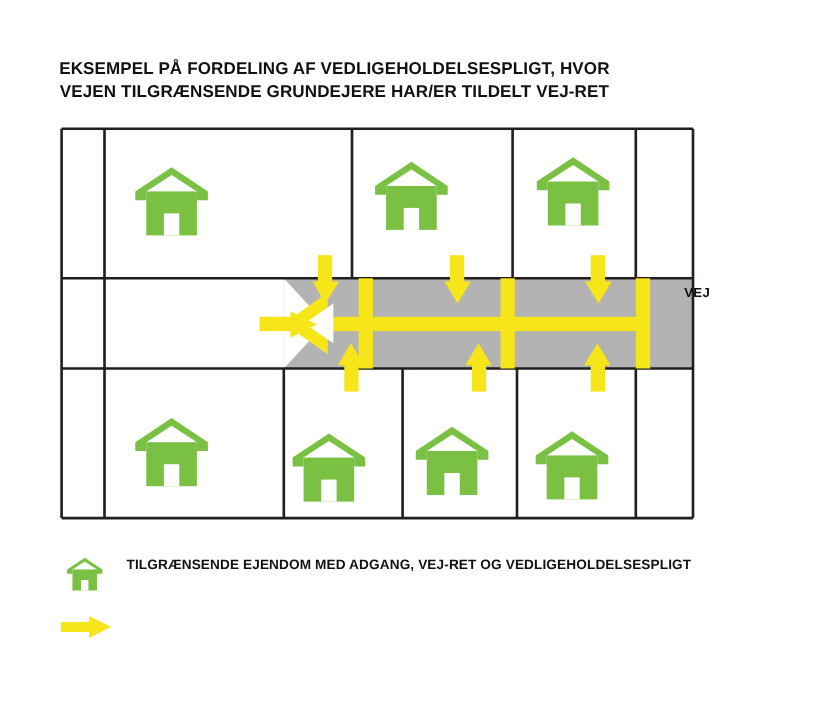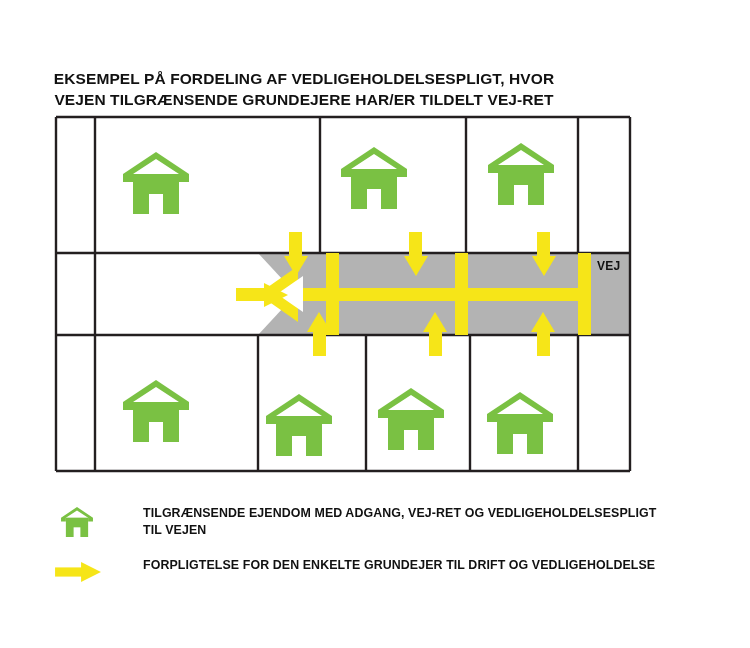--- a/index.html
+++ b/index.html
@@ -18,21 +18,21 @@
   #figure {
     position: absolute;
     left: 0;
     top: 0;
     width: 750px;
     height: 648px;
   }
   .title-block {
     position: absolute;
     left: 0;
-    top: 68px;
+    top: 52px;
     width: 608px;
     text-align: center;
     pointer-events: none;
   }
   .title-line {
     font-size: 15.5px;
     font-weight: bold;
     letter-spacing: 0.1px;
     line-height: 21px;
     color: #111111;
@@ -41,21 +41,20 @@
   .legend {
     position: absolute;
     left: 55px;
     top: 505px;
     width: 660px;
   }
   .legend-row {
     display: flex;
     align-items: flex-start;
     margin-bottom: 18px;
-    gap: 28px;
   }
   .legend-mark {
     width: 60px;
     flex: 0 0 60px;
     display: flex;
     align-items: center;
     justify-content: flex-start;
     padding-top: 2px;
   }
   .legend-text {
@@ -186,45 +185,43 @@
     <rect x="537" y="328" width="13" height="28"></rect>
     <polygon points="531,332 555,332 543,312"></polygon>
   </g>
 
   <g fill="#f6e518">
     <rect x="236" y="288" width="34" height="13"></rect>
     <polygon points="264,283 264,307 288,295"></polygon>
   </g>
 </svg>
 
-<div class="vej-label" style="left:597px; top:259px;">VEJ</div>
+<div class="vej-label" style="left:622px; top:259px;">VEJ</div>
 
 <div class="legend">
   <div class="legend-row">
     <div class="legend-mark">
       <svg width="44" height="30" viewBox="0 0 66 62" xmlns="http://www.w3.org/2000/svg">
         <g fill="#7ac143">
           <polygon points="0,22 33,0 66,22 66,30 56,30 56,22 33,7 10,22 10,30 0,30"></polygon>
           <rect x="10" y="22" width="46" height="40"></rect>
           <rect x="26" y="42" width="14" height="20" fill="#ffffff"></rect>
         </g>
       </svg>
     </div>
     <div class="legend-text">
       <div>TILGRÆNSENDE EJENDOM MED ADGANG, VEJ-RET OG VEDLIGEHOLDELSESPLIGT</div>
-      <div>TIL VEJEN</div>
     </div>
   </div>
 
   <div class="legend-row">
     <div class="legend-mark">
       <svg width="46" height="26" viewBox="0 0 60 34" xmlns="http://www.w3.org/2000/svg">
         <g fill="#f6e518">
           <rect x="0" y="11" width="40" height="12"></rect>
           <polygon points="34,4 34,30 60,17"></polygon>
         </g>
       </svg>
     </div>
     <div class="legend-text">
-      <div>FORPLIGTELSE FOR DEN ENKELTE GRUNDEJER TIL DRIFT OG VEDLIGEHOLDELSE</div>
     </div>
   </div>
 </div>
 
 </body></html>

